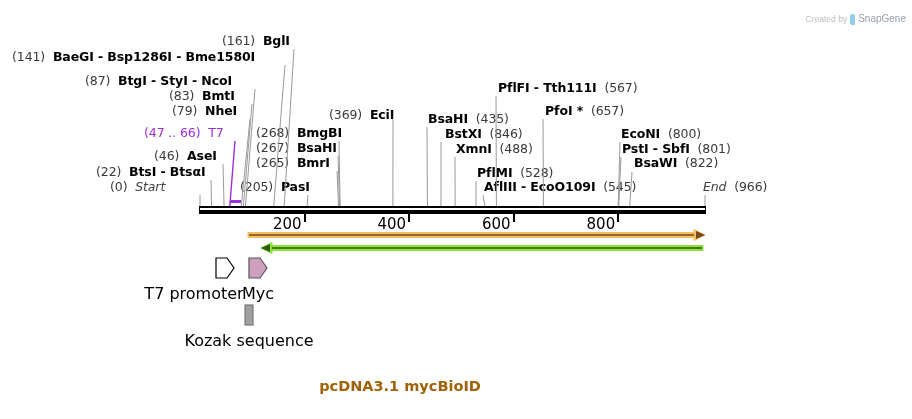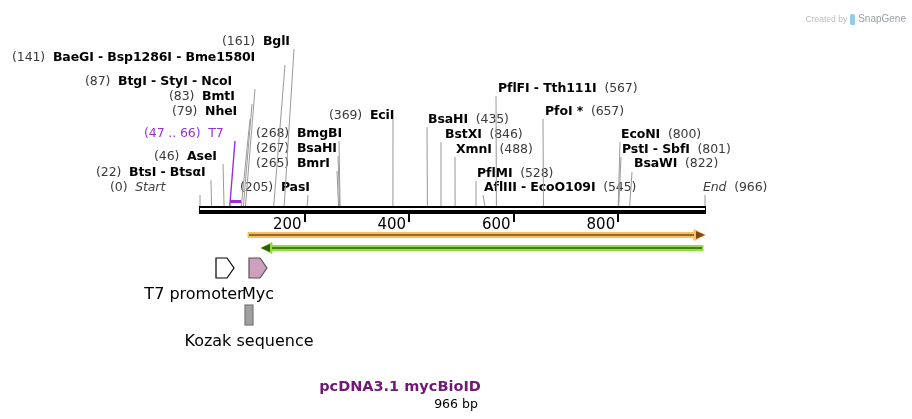--- a/index.html
+++ b/index.html
@@ -131,21 +131,21 @@
   }
   
   #plasmid-title {
     position: absolute;
     left: 0;
     top: 378px;
     width: 800px;
     text-align: center;
     font-size: 14.5px;
     font-weight: bold;
-    color: #701a75;
+    color: #a16207;
     font-family: "DejaVu Sans", sans-serif;
   }
   #plasmid-size {
     position: absolute;
     left: 0;
     top: 396px;
     width: 912px;
     text-align: center;
     font-size: 12.5px;
     color: #000;
@@ -256,15 +256,14 @@
         <rect x="245" y="305" width="8" height="20" fill="#a0a0a0" stroke="#777777" stroke-width="1.2"></rect>
       </g>
     </svg>
   <div id="feature-labels">
       <div class="feat-label" style="left: 194px; top: 284px;">T7 promoter</div>
       <div class="feat-label" style="left: 258px; top: 284px;">Myc</div>
       <div class="feat-label" style="left: 249px; top: 331px;">Kozak sequence</div>
     </div>
 
   <div id="plasmid-title">pcDNA3.1 mycBioID</div>
-  <div id="plasmid-size">966 bp</div>
 
 </div>
 
 </body></html>

